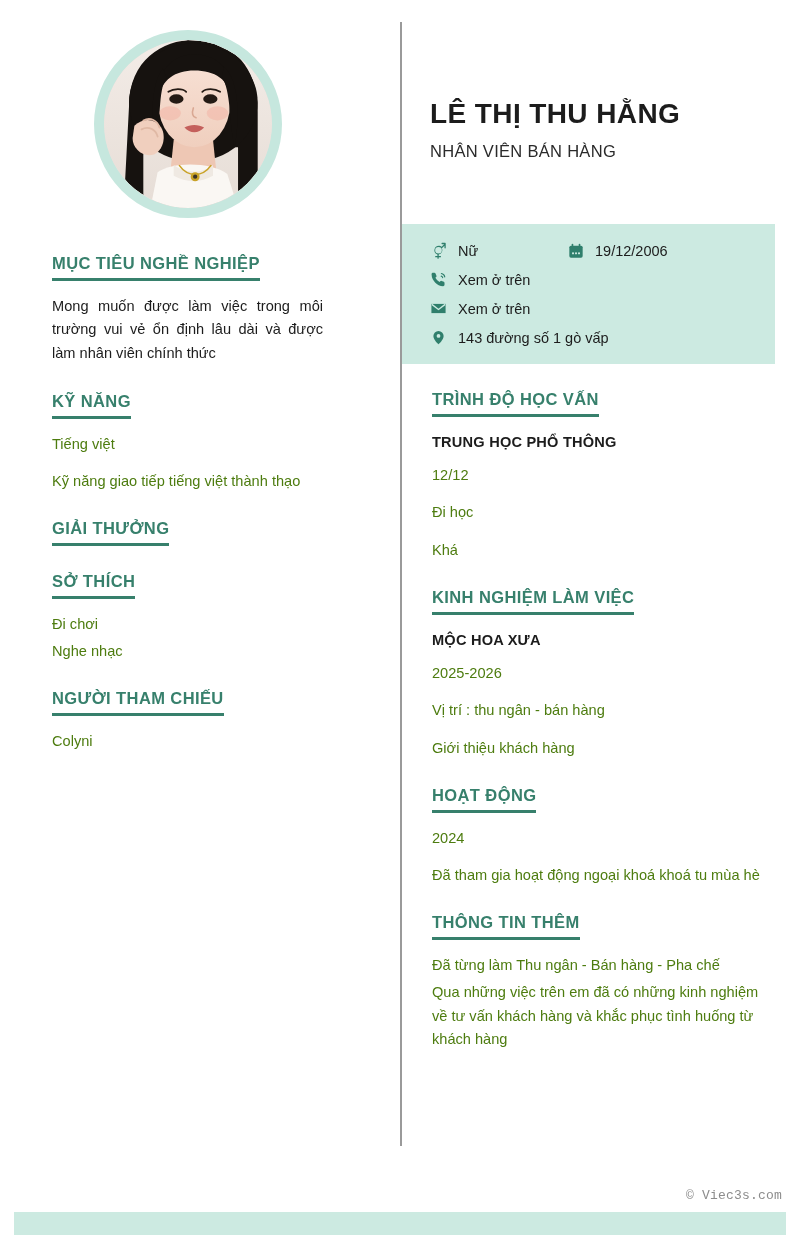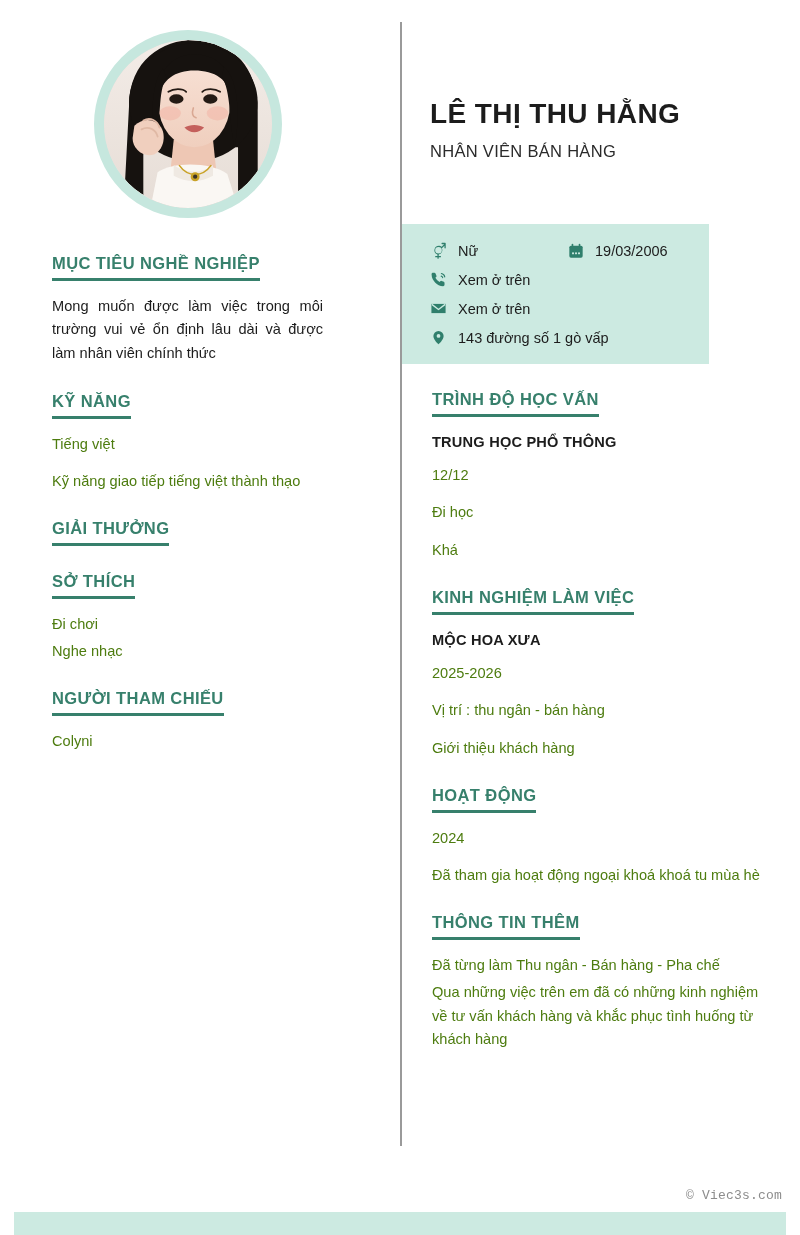--- a/index.html
+++ b/index.html
@@ -81,21 +81,21 @@
   .job-title {
     margin-top: 12px;
     font-size: 16.5px;
     letter-spacing: 0.3px;
     color: #2a2a2a;
   }
 
   
   .contact-box {
     margin-top: 63px;
-    width: 307px;
+    width: 373px;
     background: #cceae1;
     padding: 18px 0 18px 28px;
   }
   .contact-row {
     display: flex;
     align-items: center;
     margin-bottom: 12px;
   }
   .contact-row:last-child { margin-bottom: 0; }
   .contact-cell {
@@ -298,21 +298,21 @@
           <span class="contact-ico">
             <svg width="16" height="16" viewBox="0 0 24 24" fill="currentColor" aria-hidden="true">
               <rect x="2" y="4" width="20" height="18" rx="2.5"></rect>
               <rect x="5.5" y="1" width="2.4" height="5" rx="1.2"></rect>
               <rect x="16.1" y="1" width="2.4" height="5" rx="1.2"></rect>
               <circle cx="7.5" cy="15.5" r="1.6" fill="#cceae1"></circle>
               <circle cx="12" cy="15.5" r="1.6" fill="#cceae1"></circle>
               <circle cx="16.5" cy="15.5" r="1.6" fill="#cceae1"></circle>
             </svg>
           </span>
-          <span class="contact-txt">19/03/2006</span>
+          <span class="contact-txt">19/12/2006</span>
         </div>
       </div>
 
       <div class="contact-row">
         <div class="contact-cell">
           <span class="contact-ico">
             <svg width="17" height="17" viewBox="0 0 24 24" fill="currentColor" aria-hidden="true">
               <path d="M6.2 2.6c.7 0 1.3.4 1.6 1l1.3 3a1.8 1.8 0 0 1-.4 2l-1.1 1.1a13 13 0 0 0 5.8 5.8l1.1-1.1a1.8 1.8 0 0 1 2-.4l3 1.3c.6.3 1 .9 1 1.6v2.5c0 1.1-.9 2-2 2A17.6 17.6 0 0 1 2.2 4.6c0-1.1.9-2 2-2z"></path>
               <path d="M15.3 3.4a.8.8 0 0 1 .9-.7 6.6 6.6 0 0 1 5.4 5.4.8.8 0 1 1-1.6.3 5 5 0 0 0-4.1-4.1.8.8 0 0 1-.6-.9z"></path>
               <path d="M15 7.1a.8.8 0 0 1 1-.6 3.6 3.6 0 0 1 2.7 2.7.8.8 0 1 1-1.6.4 2 2 0 0 0-1.5-1.5.8.8 0 0 1-.6-1z"></path>

